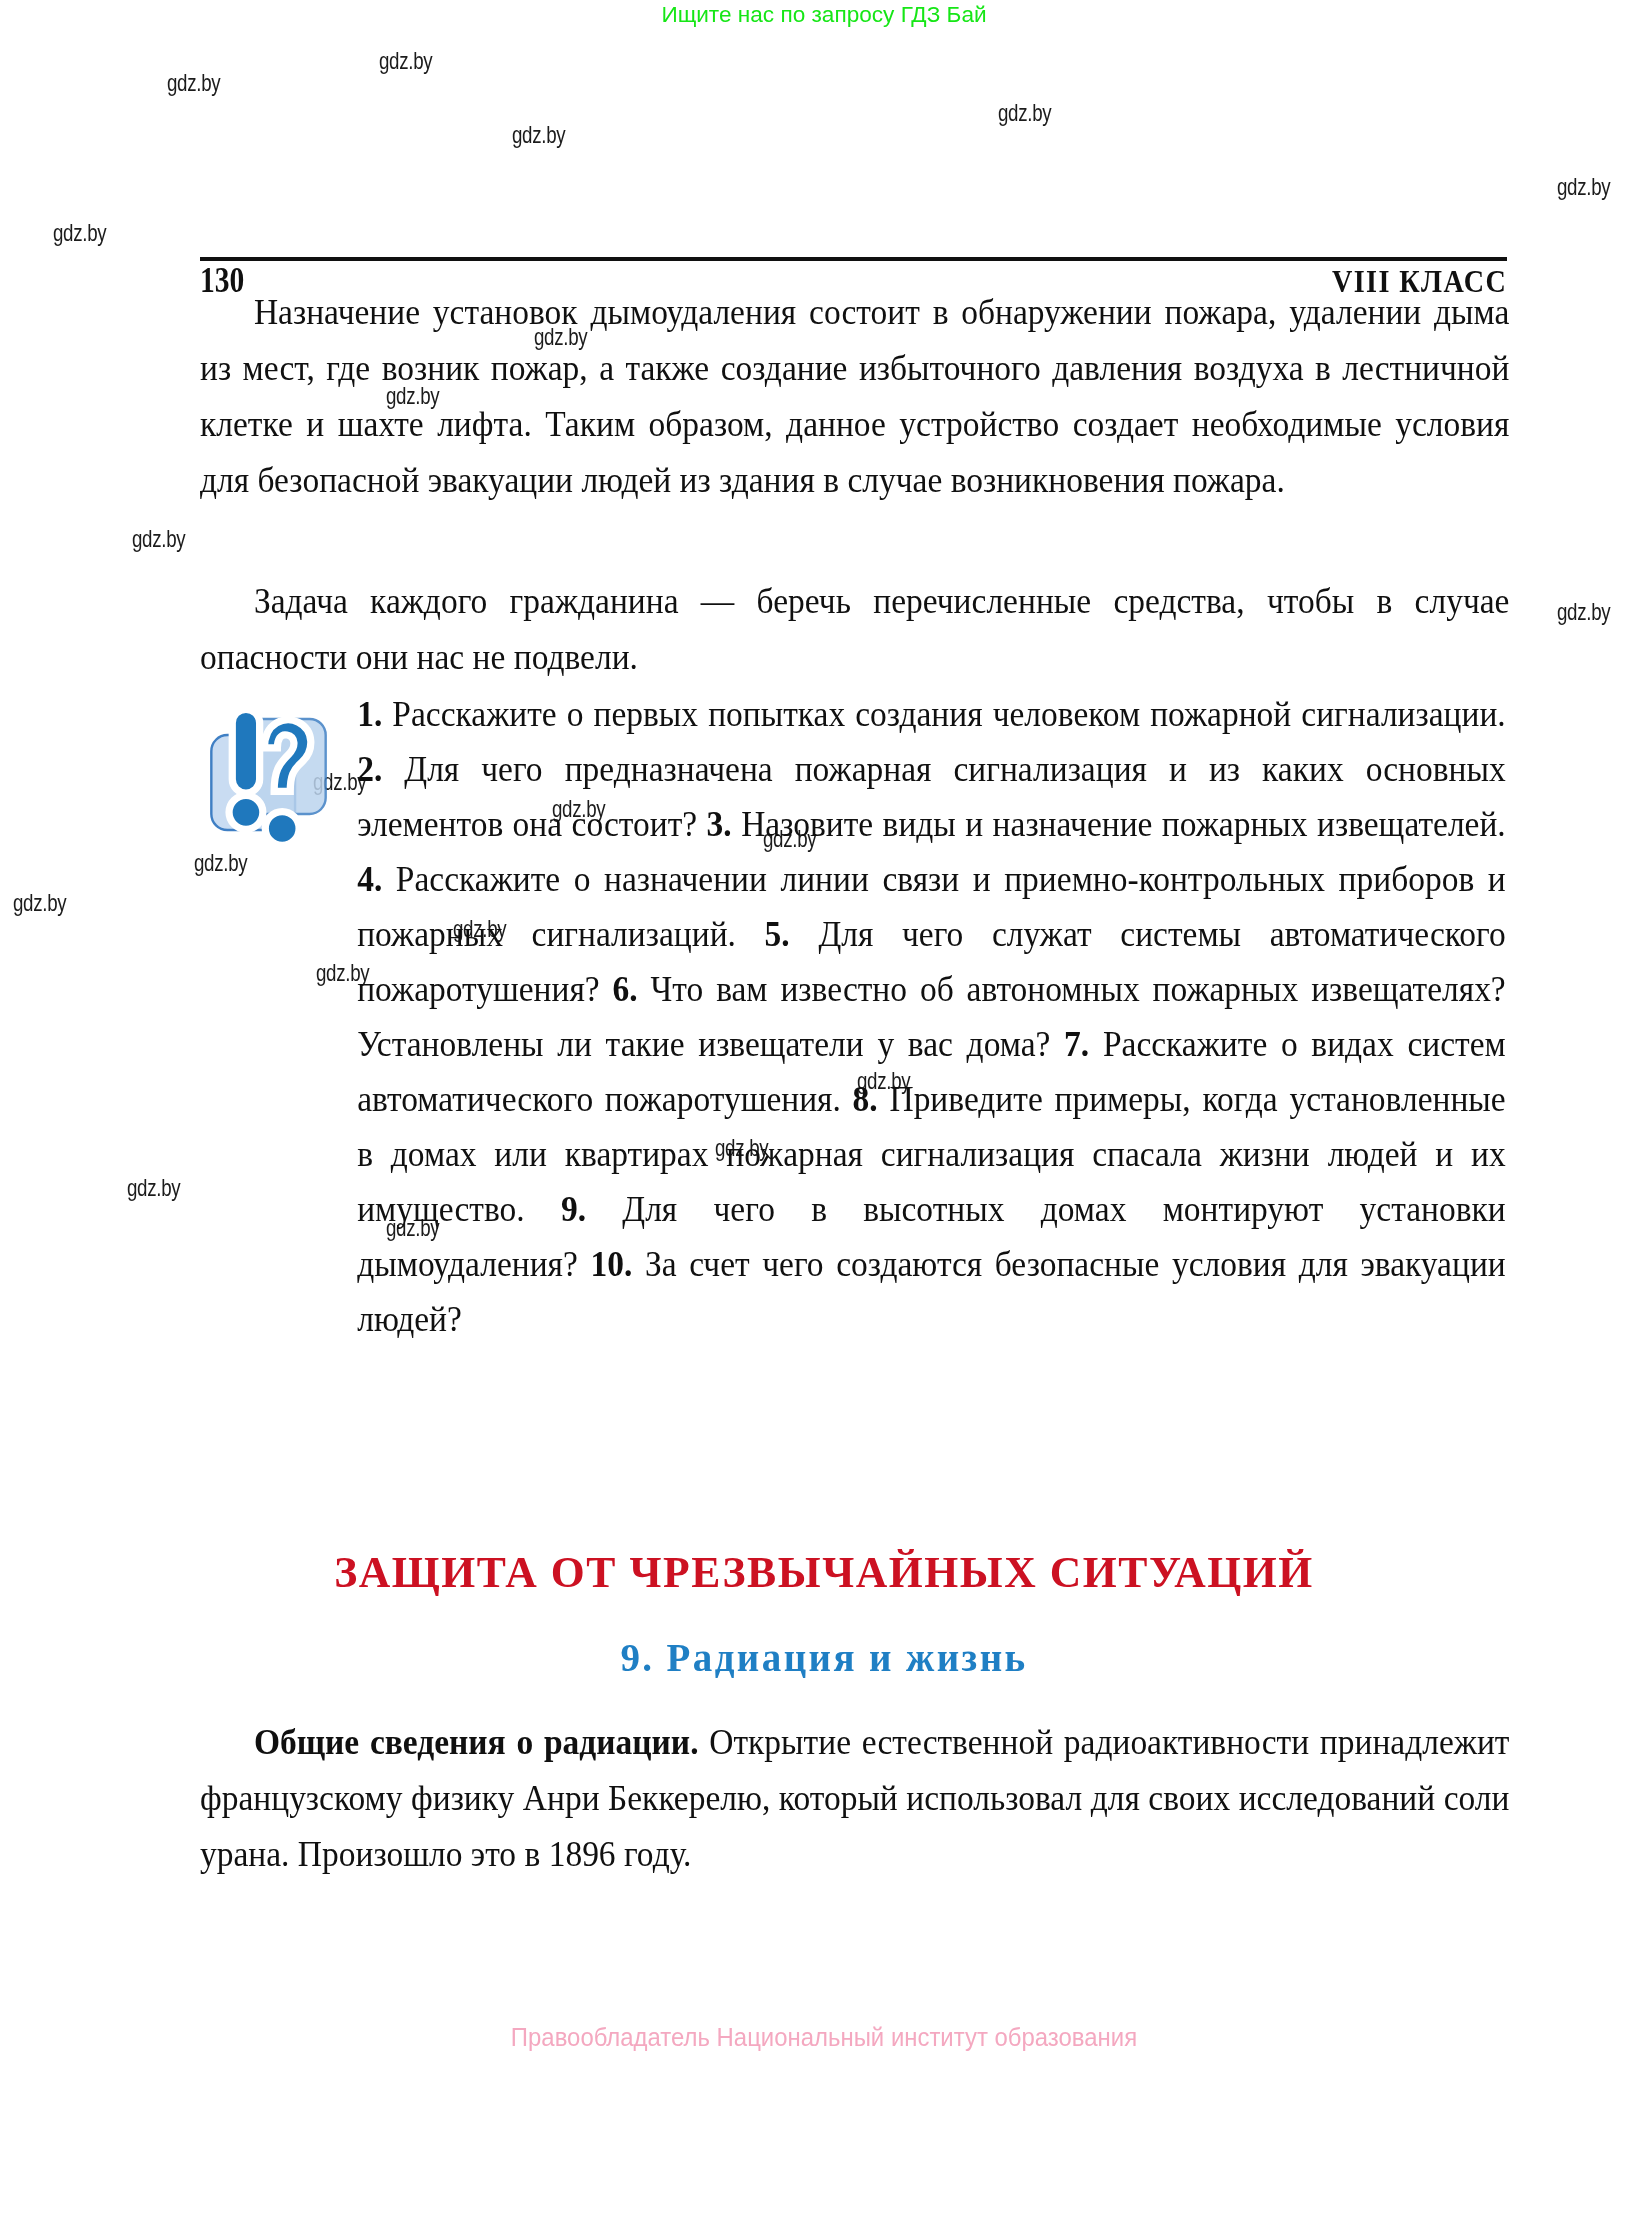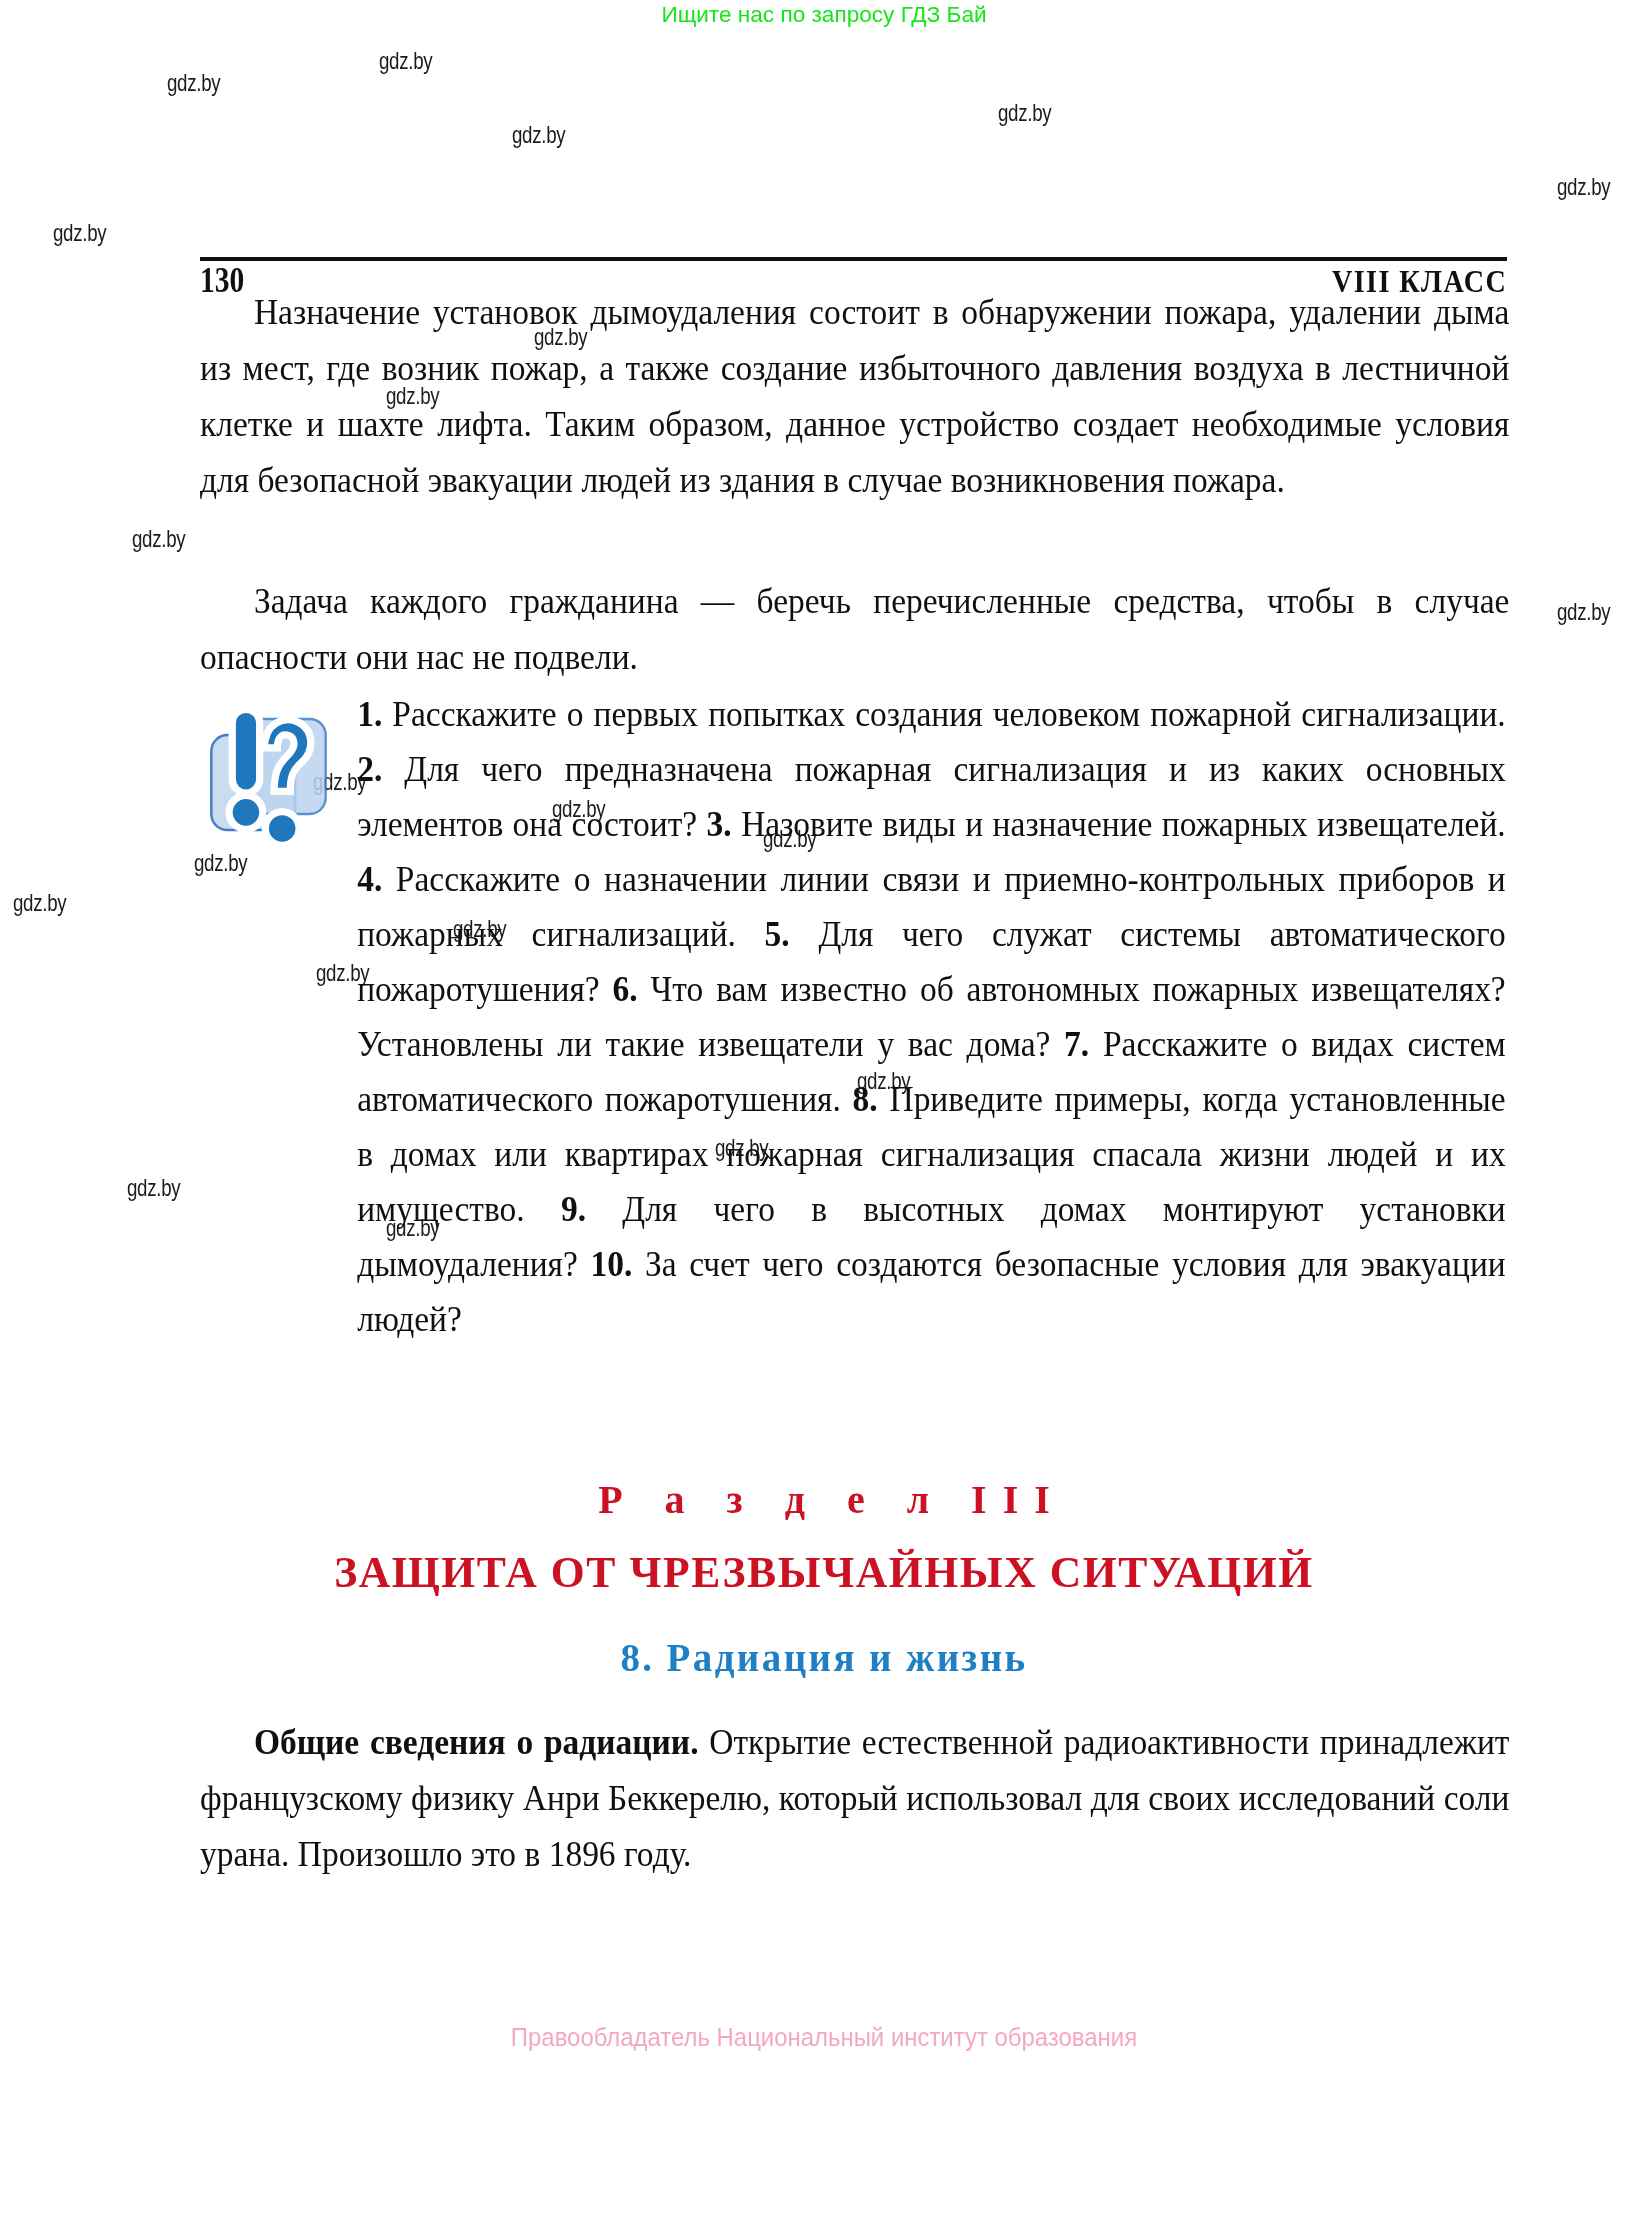--- a/index.html
+++ b/index.html
@@ -233,23 +233,22 @@
           <path d="M 70 62 C 70 30 96 22 112 30 C 132 40 132 66 116 80
                    C 106 89 102 96 102 116 L 82 116 C 82 90 88 82 100 70
                    C 110 60 108 48 98 46 C 90 44 86 52 86 62 Z"></path>
           <circle cx="92" cy="162" r="21"></circle>
         </g>
       </svg>
     </div>
     <p class="qtext"><span class="qnum">1. </span><span>Расскажите о первых попытках создания человеком пожарной сигнализации. </span><span class="qnum">2. </span><span>Для чего предназначена пожарная сигнализация и из каких основных элементов она состоит? </span><span class="qnum">3. </span><span>Назовите виды и назначение пожарных извещателей. </span><span class="qnum">4. </span><span>Расскажите о назначении линии связи и приемно-контрольных приборов и пожарных сигнализаций. </span><span class="qnum">5. </span><span>Для чего служат системы автоматического пожаротушения? </span><span class="qnum">6. </span><span>Что вам известно об автономных пожарных извещателях? Установлены ли такие извещатели у вас дома? </span><span class="qnum">7. </span><span>Расскажите о видах систем автоматического пожаротушения. </span><span class="qnum">8. </span><span>Приведите примеры, когда установленные в домах или квартирах пожарная сигнализация спасала жизни людей и их имущество. </span><span class="qnum">9. </span><span>Для чего в высотных домах монтируют установки дымоудаления? </span><span class="qnum">10. </span><span>За счет чего создаются безопасные условия для эвакуации людей?</span></p>
   </div>
 
-  <div class="sec-razdel" style="top: 1476px; color: rgb(204, 17, 34);">Р а з д е л  III</div>
   <div class="sec-title" style="top: 1546px; color: rgb(204, 17, 34);">ЗАЩИТА ОТ ЧРЕЗВЫЧАЙНЫХ СИТУАЦИЙ</div>
-  <div class="sub-title" style="top: 1635px; color: rgb(31, 127, 196);">8. Радиация и жизнь</div>
+  <div class="sub-title" style="top: 1635px; color: rgb(31, 127, 196);">9. Радиация и жизнь</div>
 
   <div class="col" style="top:1714px;">
     <p class="body indent"><b>Общие сведения о радиации.</b><span> Открытие естественной радиоактивности принадлежит французскому физику Анри Беккерелю, который использовал для своих исследований соли урана. Произошло это в 1896 году.</span></p>
   </div>
 
 
   <div class="copyright">Правообладатель Национальный институт образования</div>
   <div class="bottomlinks">gdz by  //  гдз бай  //  гдз by</div>
 
 </div>

